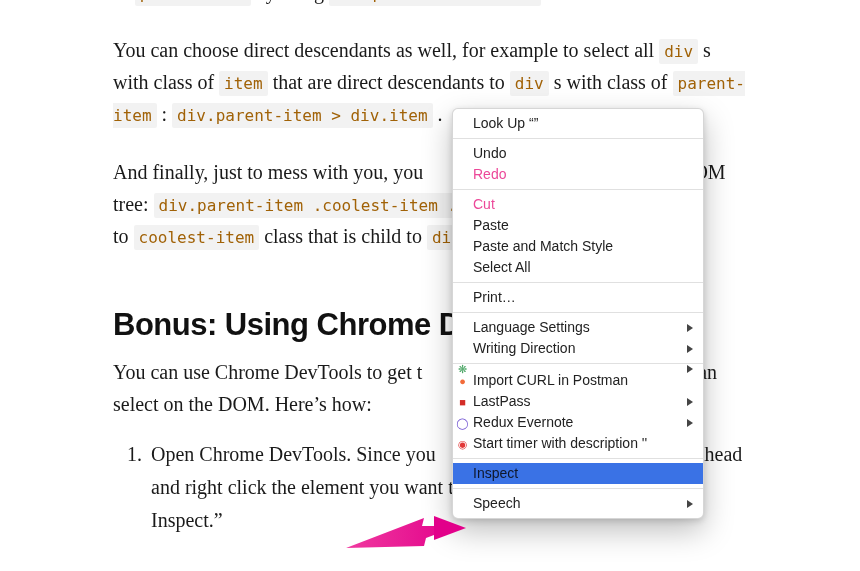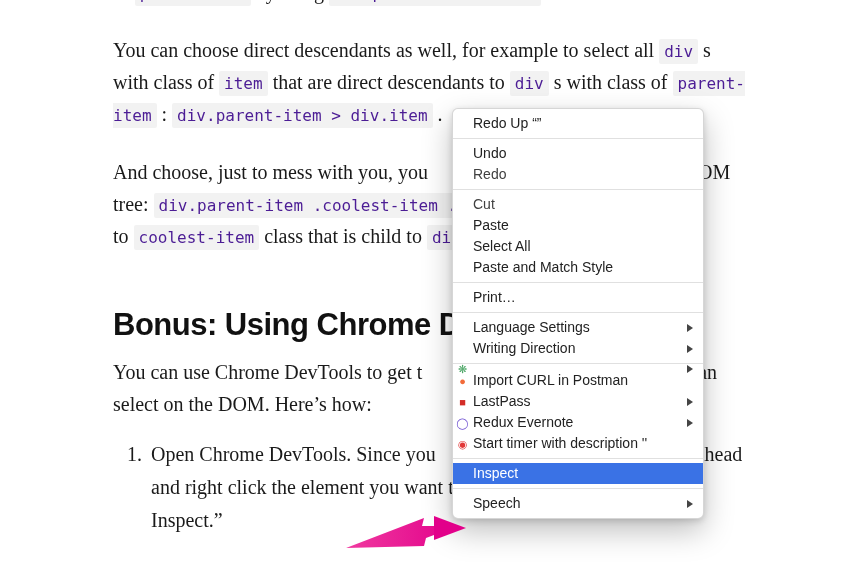--- a/index.html
+++ b/index.html
@@ -21,21 +21,21 @@
     font-weight:400;
   }
   .partial-top{
     margin-top:-24px;
     margin-bottom:26px;
   }
   code.inline{
     font-family: "SFMono-Regular", Menlo, Consolas, monospace;
     font-size:16px;
     background:#f2f2f2;
-    color:#4c1d95;
+    color:#a16207;
     padding:3px 5px;
     border-radius:2px;
   }
   h2.bonus{
     font-family: -apple-system, Helvetica, Arial, sans-serif;
     font-weight:800;
     font-size:31px;
     letter-spacing:-0.5px;
     margin:48px 0 6px 0;
     color:#111;
@@ -71,34 +71,34 @@
     margin:4px 0;
   }
   .ctx .mi{
     display:flex;
     align-items:center;
     padding:1px 14px 1px 20px;
     line-height:19px;
     position:relative;
     white-space:nowrap;
   }
-  .ctx .mi.disabled{color:#404040;}
+  .ctx .mi.disabled{color:#ec4899;}
   .ctx .mi.has-sub::after{
     content:"";
     position:absolute;
     right:10px;
     top:50%;
     transform:translateY(-50%);
     border-left:6px solid #444;
     border-top:4px solid transparent;
     border-bottom:4px solid transparent;
   }
   .ctx .mi.selected{
     background:#3a72e5;
-    color:#ffffff;
+    color:#0f172a;
   }
   .ctx .mi .ico{
     position:absolute;
     left:2px;
     top:50%;
     transform:translateY(-50%);
     width:15px;
     height:15px;
     display:flex;
     align-items:center;
@@ -135,21 +135,21 @@
     <span> that are direct descendants to </span>
     <code class="inline">div</code>
     <span>s with class of </span>
     <code class="inline">parent-item</code>
     <span>: </span>
     <code class="inline">div.parent-item &gt; div.item</code>
     <span>.</span>
   </p>
 
   <p class="para">
-    <span>And choose, just to mess with you, you</span>
+    <span>And finally, just to mess with you, you</span>
     <span style="display:inline-block;width:260px;"></span>
     <span>OM tree: </span>
     <code class="inline">div.parent-item .coolest-item .item</code>
     <span style="display:inline-block;width:238px;"></span>
     <span> to </span>
     <code class="inline">coolest-item</code>
     <span> class that is child to </span>
     <code class="inline">div</code>
     <span> with cla</span>
   </p>
@@ -168,41 +168,41 @@
       <span style="display:inline-block;width:250px;"></span>
       <span>ahead and right click the element you want to</span>
       <span style="display:inline-block;width:230px;"></span>
       <span>Inspect.”</span>
     </li>
   </ol>
 </div>
 
 <div class="ctx">
   <div class="mi">
-      <span>Redo Up “”</span>
+      <span>Look Up “”</span>
     </div>
   <div class="sep"></div>
   <div class="mi">
       <span>Undo</span>
     </div>
   <div class="mi disabled">
       <span>Redo</span>
     </div>
   <div class="sep"></div>
   <div class="mi disabled">
       <span>Cut</span>
     </div>
   <div class="mi">
       <span>Paste</span>
     </div>
   <div class="mi">
+      <span>Paste and Match Style</span>
+    </div>
+  <div class="mi">
       <span>Select All</span>
-    </div>
-  <div class="mi">
-      <span>Paste and Match Style</span>
     </div>
   <div class="sep"></div>
   <div class="mi">
       <span>Print…</span>
     </div>
   <div class="sep"></div>
   <div class="mi has-sub">
       <span>Language Settings</span>
     </div>
   <div class="mi has-sub">

